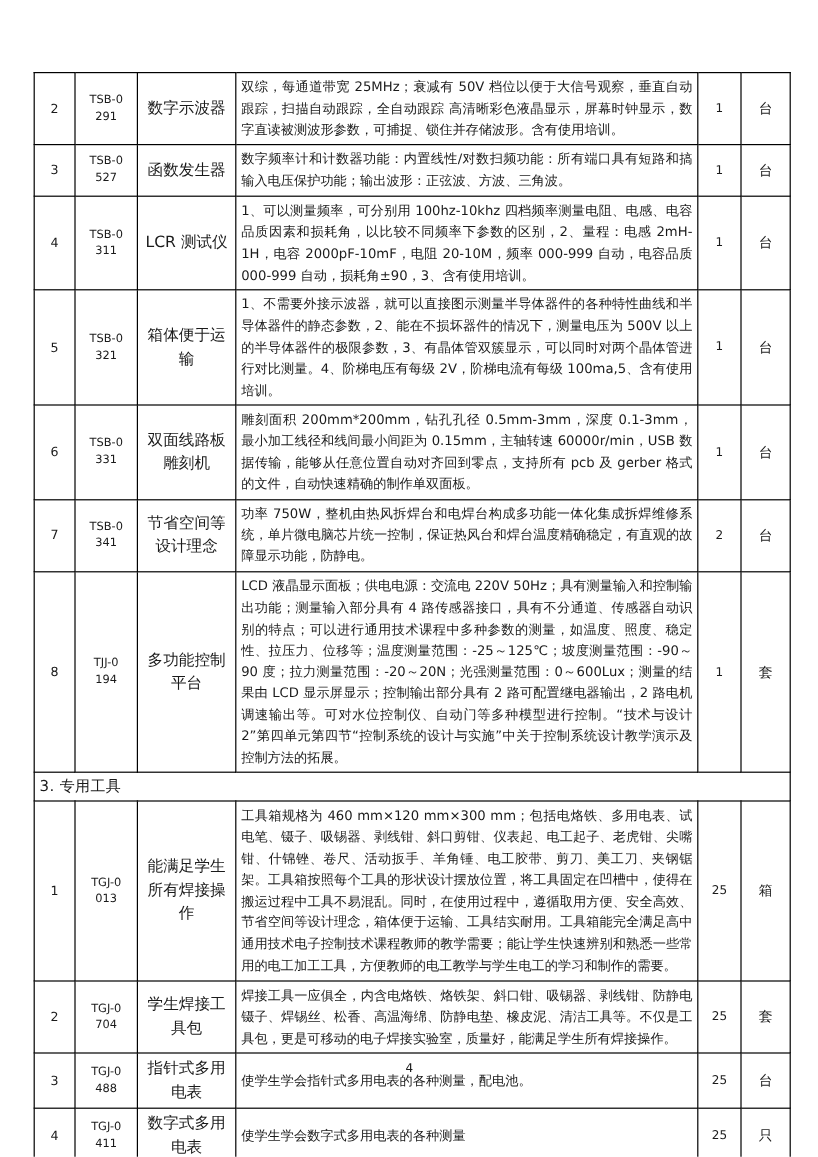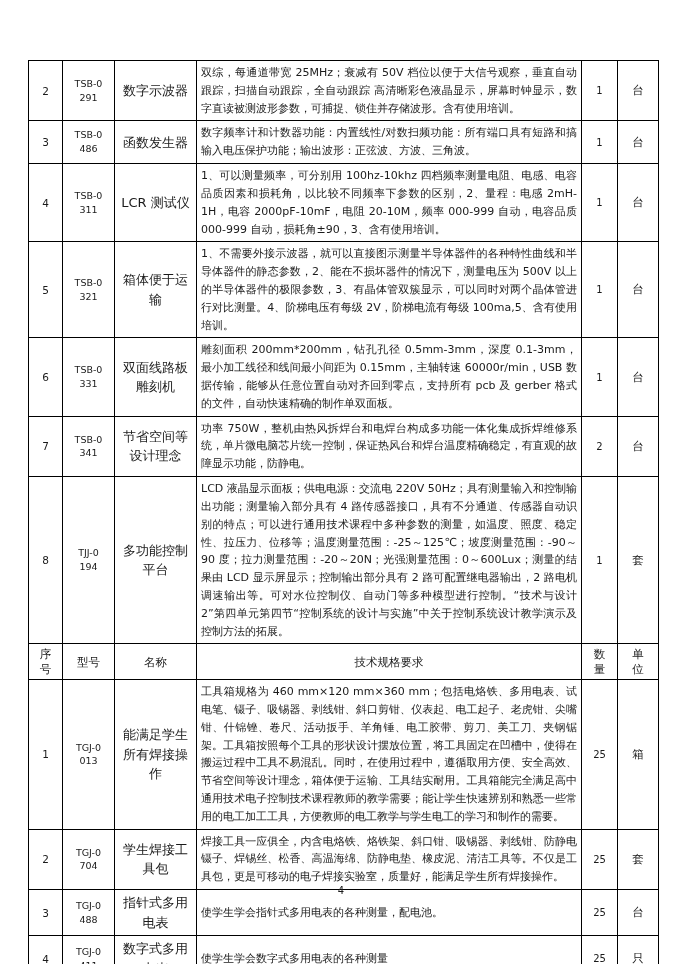--- a/index.html
+++ b/index.html
@@ -111,21 +111,21 @@
         </td>
         <td class="cell-name">数字示波器</td>
         <td class="cell-spec">双综，每通道带宽 25MHz；衰减有 50V 档位以便于大信号观察，垂直自动跟踪，扫描自动跟踪，全自动跟踪 高清晰彩色液晶显示，屏幕时钟显示，数字直读被测波形参数，可捕捉、锁住并存储波形。含有使用培训。</td>
         <td class="cell-qty">1</td>
         <td class="cell-unit">台</td>
       </tr>
       <tr>
         <td class="cell-seq">3</td>
         <td class="cell-model">
           <span>TSB-0</span><br>
-          <span>486</span>
+          <span>527</span>
         </td>
         <td class="cell-name">函数发生器</td>
         <td class="cell-spec">数字频率计和计数器功能：内置线性/对数扫频功能：所有端口具有短路和搞输入电压保护功能；输出波形：正弦波、方波、三角波。</td>
         <td class="cell-qty">1</td>
         <td class="cell-unit">台</td>
       </tr>
       <tr>
         <td class="cell-seq">4</td>
         <td class="cell-model">
           <span>TSB-0</span><br>
@@ -174,41 +174,30 @@
         <td class="cell-model">
           <span>TJJ-0</span><br>
           <span>194</span>
         </td>
         <td class="cell-name">多功能控制平台</td>
         <td class="cell-spec">LCD 液晶显示面板；供电电源：交流电 220V 50Hz；具有测量输入和控制输出功能；测量输入部分具有 4 路传感器接口，具有不分通道、传感器自动识别的特点；可以进行通用技术课程中多种参数的测量，如温度、照度、稳定性、拉压力、位移等；温度测量范围：-25～125℃；坡度测量范围：-90～90 度；拉力测量范围：-20～20N；光强测量范围：0～600Lux；测量的结果由 LCD 显示屏显示；控制输出部分具有 2 路可配置继电器输出，2 路电机调速输出等。可对水位控制仪、自动门等多种模型进行控制。“技术与设计 2”第四单元第四节“控制系统的设计与实施”中关于控制系统设计教学演示及控制方法的拓展。</td>
         <td class="cell-qty">1</td>
         <td class="cell-unit">套</td>
       </tr>
       <tr>
-        <td class="hdr-cell">
-            <span class="hdr-stack">序号</span>
-          </td>
-        <td class="hdr-cell">型号</td>
-        <td class="hdr-cell">名称</td>
-        <td class="hdr-cell">技术规格要求</td>
-        <td class="hdr-cell">
-            <span class="hdr-stack">数量</span>
-          </td>
-        <td class="hdr-cell">
-            <span class="hdr-stack">单位</span>
-          </td>
+        <td class="section-head" colspan="6">3. 专用工具</td>
       </tr>
       <tr>
         <td class="cell-seq">1</td>
         <td class="cell-model">
           <span>TGJ-0</span><br>
           <span>013</span>
         </td>
         <td class="cell-name">能满足学生所有焊接操作</td>
-        <td class="cell-spec">工具箱规格为 460 mm×120 mm×360 mm；包括电烙铁、多用电表、试电笔、镊子、吸锡器、剥线钳、斜口剪钳、仪表起、电工起子、老虎钳、尖嘴钳、什锦锉、卷尺、活动扳手、羊角锤、电工胶带、剪刀、美工刀、夹钢锯架。工具箱按照每个工具的形状设计摆放位置，将工具固定在凹槽中，使得在搬运过程中工具不易混乱。同时，在使用过程中，遵循取用方便、安全高效、节省空间等设计理念，箱体便于运输、工具结实耐用。工具箱能完全满足高中通用技术电子控制技术课程教师的教学需要；能让学生快速辨别和熟悉一些常用的电工加工工具，方便教师的电工教学与学生电工的学习和制作的需要。</td>
+        <td class="cell-spec">工具箱规格为 460 mm×120 mm×300 mm；包括电烙铁、多用电表、试电笔、镊子、吸锡器、剥线钳、斜口剪钳、仪表起、电工起子、老虎钳、尖嘴钳、什锦锉、卷尺、活动扳手、羊角锤、电工胶带、剪刀、美工刀、夹钢锯架。工具箱按照每个工具的形状设计摆放位置，将工具固定在凹槽中，使得在搬运过程中工具不易混乱。同时，在使用过程中，遵循取用方便、安全高效、节省空间等设计理念，箱体便于运输、工具结实耐用。工具箱能完全满足高中通用技术电子控制技术课程教师的教学需要；能让学生快速辨别和熟悉一些常用的电工加工工具，方便教师的电工教学与学生电工的学习和制作的需要。</td>
         <td class="cell-qty">25</td>
         <td class="cell-unit">箱</td>
       </tr>
       <tr>
         <td class="cell-seq">2</td>
         <td class="cell-model">
           <span>TGJ-0</span><br>
           <span>704</span>
         </td>
         <td class="cell-name">学生焊接工具包</td>

